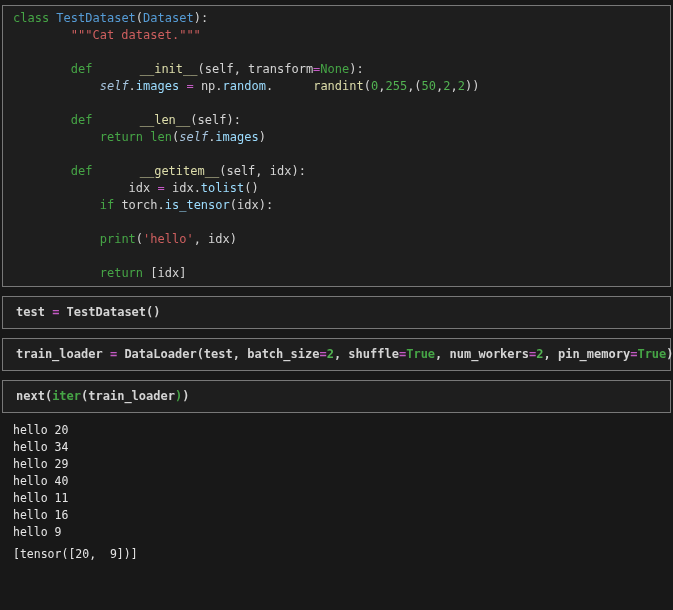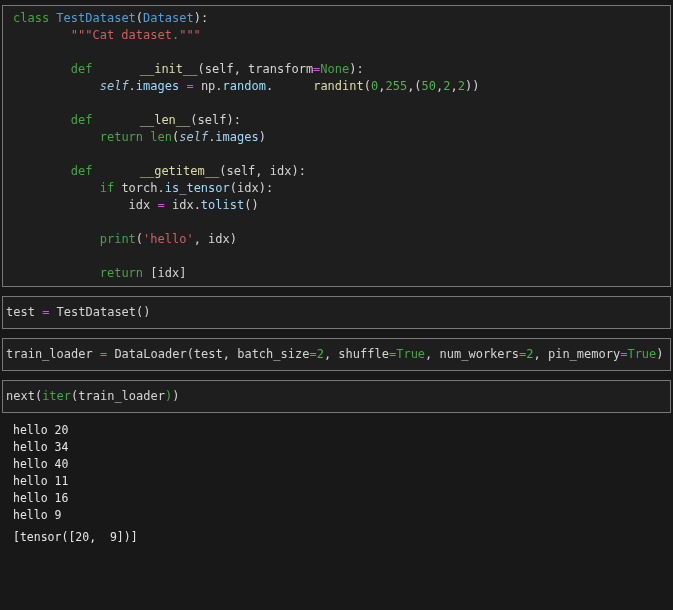--- a/index.html
+++ b/index.html
@@ -14,21 +14,21 @@
   .cell {
     margin: 0 2px 9px 2px;
     background: var(--cell_bg, #1e1e1e);
     border: 1px solid var(--cell_border, #787878);
     padding: 4px 10px;
     font-size: 12px;
     line-height: 17px;
     color: var(--text, #d4d4d4);
   }
   .cell.first { margin-top: 5px; }
-  .cell.single-line { padding: 7px 3px; }
+  .cell.single-line { padding: 7px 13px; font-weight: bold; }
 
   .line { white-space: pre; height: 17px; }
 
   
   .tk-plain { color: var(--text, #d4d4d4); }
   .tk-kw    { color: var(--kw,   #46a546); }
   .tk-str   { color: var(--str,  #ce5f5f); }
   .tk-op    { color: var(--op,   #c45ac4); }
   .tk-num   { color: var(--num,  #52b352); }
   .tk-fn    { color: var(--fn,   #dcdcaa); margin-left: 40px; }
@@ -54,22 +54,22 @@
       <div class="line"><span class="tk-kw">class</span><span class="tk-plain"> </span><span class="tk-cls">TestDataset</span><span class="tk-plain">(</span><span class="tk-cls">Dataset</span><span class="tk-plain">):</span></div>
       <div class="line"><span class="tk-str">        """Cat dataset."""</span></div>
       <div class="line"></div>
       <div class="line"><span class="tk-plain">        </span><span class="tk-kw">def</span><span class="tk-plain"> </span><span class="tk-fn">__init__</span><span class="tk-plain">(self, transform</span><span class="tk-op">=</span><span class="tk-kw">None</span><span class="tk-plain">):</span></div>
       <div class="line"><span class="tk-plain">            </span><span class="tk-slf">self</span><span class="tk-plain">.</span><span class="tk-prop">images</span><span class="tk-plain"> </span><span class="tk-op">=</span><span class="tk-plain"> np.</span><span class="tk-prop">random</span><span class="tk-plain">.</span><span class="tk-fn">randint</span><span class="tk-plain">(</span><span class="tk-num">0</span><span class="tk-plain">,</span><span class="tk-num">255</span><span class="tk-plain">,(</span><span class="tk-num">50</span><span class="tk-plain">,</span><span class="tk-num">2</span><span class="tk-plain">,</span><span class="tk-num">2</span><span class="tk-plain">))</span></div>
       <div class="line"></div>
       <div class="line"><span class="tk-plain">        </span><span class="tk-kw">def</span><span class="tk-plain"> </span><span class="tk-fn">__len__</span><span class="tk-plain">(self):</span></div>
       <div class="line"><span class="tk-plain">            </span><span class="tk-kw">return</span><span class="tk-plain"> </span><span class="tk-kw">len</span><span class="tk-plain">(</span><span class="tk-slf">self</span><span class="tk-plain">.</span><span class="tk-prop">images</span><span class="tk-plain">)</span></div>
       <div class="line"></div>
       <div class="line"><span class="tk-plain">        </span><span class="tk-kw">def</span><span class="tk-plain"> </span><span class="tk-fn">__getitem__</span><span class="tk-plain">(self, idx):</span></div>
+      <div class="line"><span class="tk-plain">                idx </span><span class="tk-op">=</span><span class="tk-plain"> idx.</span><span class="tk-prop">tolist</span><span class="tk-plain">()</span></div>
       <div class="line"><span class="tk-plain">            </span><span class="tk-kw">if</span><span class="tk-plain"> torch.</span><span class="tk-prop">is_tensor</span><span class="tk-plain">(idx):</span></div>
-      <div class="line"><span class="tk-plain">                idx </span><span class="tk-op">=</span><span class="tk-plain"> idx.</span><span class="tk-prop">tolist</span><span class="tk-plain">()</span></div>
       <div class="line"></div>
       <div class="line"><span class="tk-plain">            </span><span class="tk-kw">print</span><span class="tk-plain">(</span><span class="tk-str">'hello'</span><span class="tk-plain">, idx)</span></div>
       <div class="line"></div>
       <div class="line"><span class="tk-plain">            </span><span class="tk-kw">return</span><span class="tk-plain"> [idx]</span></div>
     </div>
 
   <div class="cell single-line">
       <div class="line"><span class="tk-plain">test </span><span class="tk-op">=</span><span class="tk-plain"> TestDataset()</span></div>
     </div>
 
@@ -78,20 +78,21 @@
     </div>
 
   <div class="cell single-line">
       <div class="line"><span class="tk-plain">next(</span><span class="tk-kw">iter</span><span class="tk-plain">(train_loader</span><span class="tk-kw">)</span><span class="tk-plain">)</span></div>
     </div>
 
   <div class="output">
     <div>
         <div class="out-line">hello 20</div>
         <div class="out-line">hello 34</div>
+        <div class="out-line">hello 29</div>
         <div class="out-line">hello 40</div>
         <div class="out-line">hello 11</div>
         <div class="out-line">hello 16</div>
         <div class="out-line">hello 9</div>
       </div>
     <div class="result-line">[tensor([20,  9])]</div>
   </div>
 
 </div>
 

